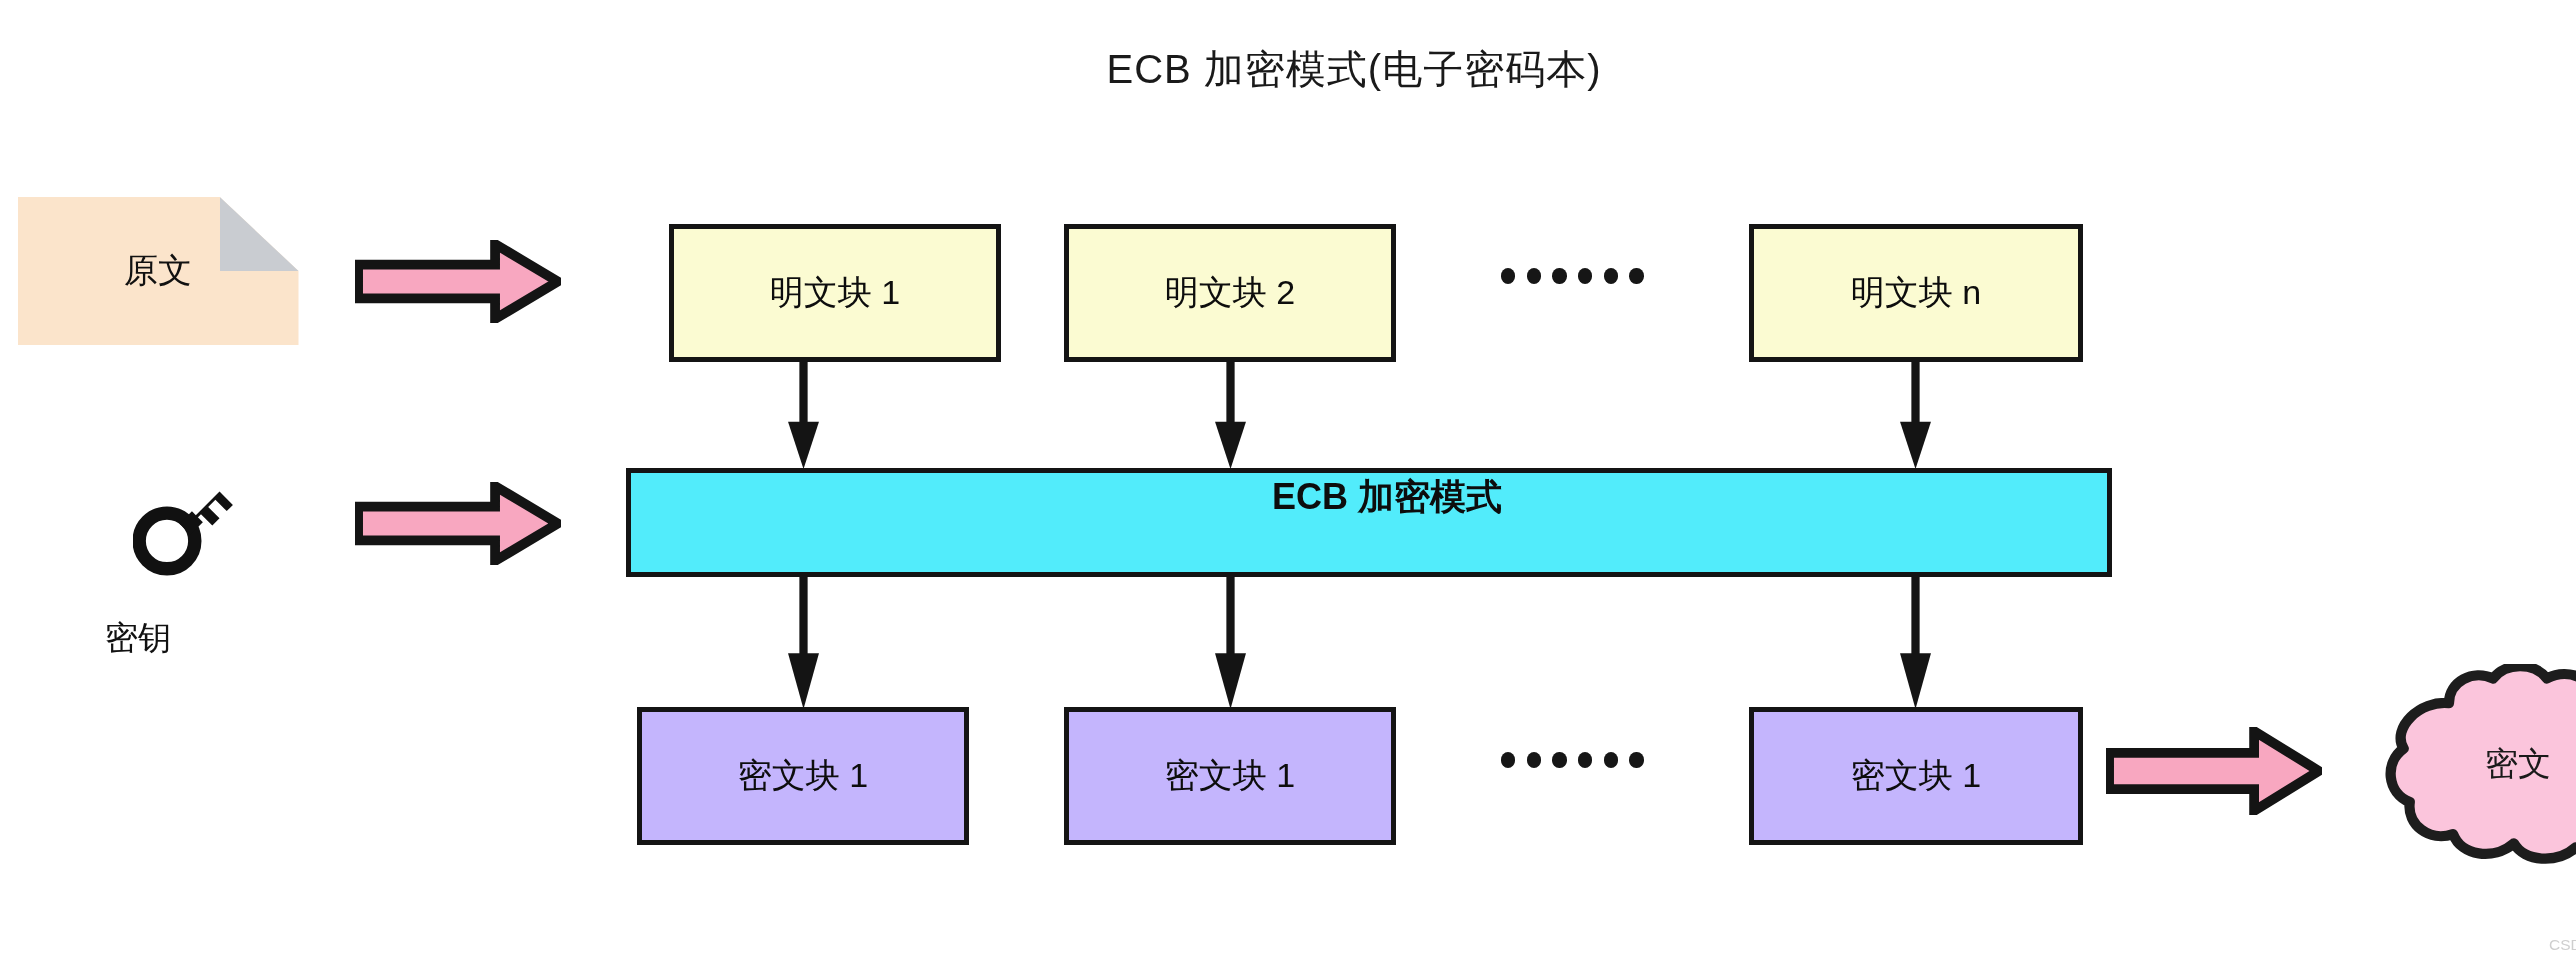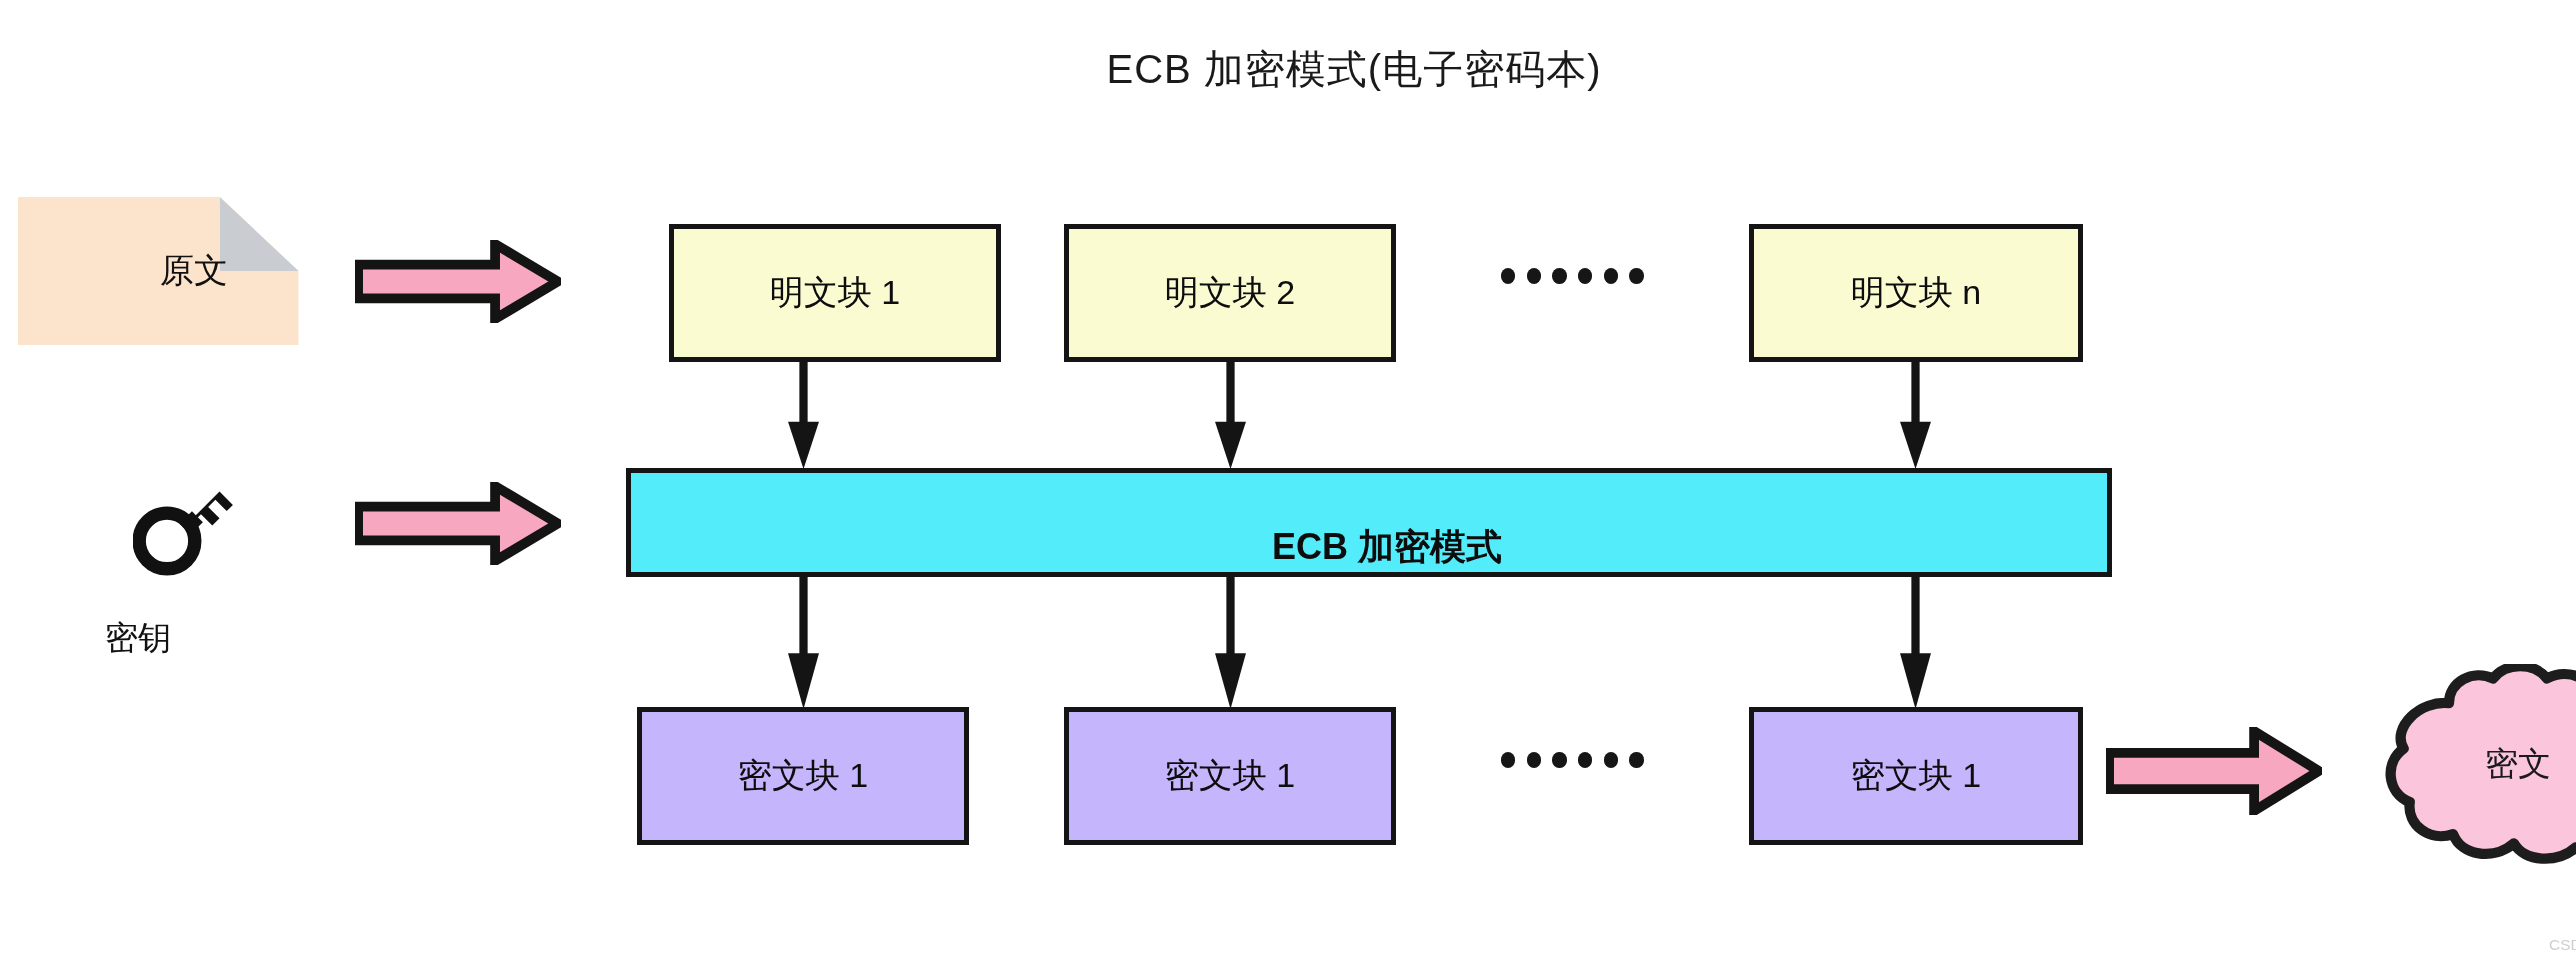--- a/index.html
+++ b/index.html
@@ -58,21 +58,20 @@
     position: absolute;
     left: 0;
     top: 0;
     width: 100%;
     height: 100%;
     display: flex;
     align-items: center;
     justify-content: center;
     font-size: 34px;
     color: #111111;
-    padding-left: 36px;
   }
 
   
   .key-icon {
     position: absolute;
     left: 133px;
     top: 473px;
     width: 103px;
     height: 103px;
   }
@@ -110,21 +109,21 @@
   .ecb-band {
     position: absolute;
     left: 626px;
     top: 468px;
     width: 1486px;
     height: 109px;
     background: #52ecfb;
     border: 5.7px solid #141414;
     box-sizing: border-box;
     display: flex;
-    align-items: flex-end;
+    align-items: flex-start;
     justify-content: center;
     font-size: 36px;
     font-weight: bold;
     color: #0d0d0d;
     white-space: nowrap;
     padding-left: 36px;
   }
 
   
   .ellipsis {

